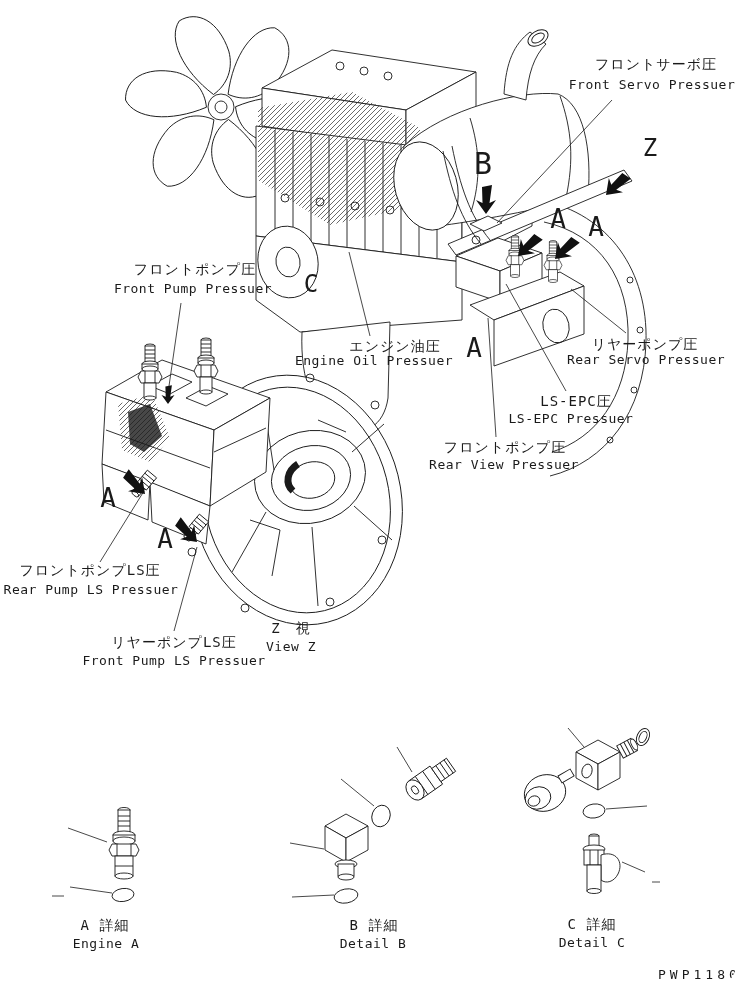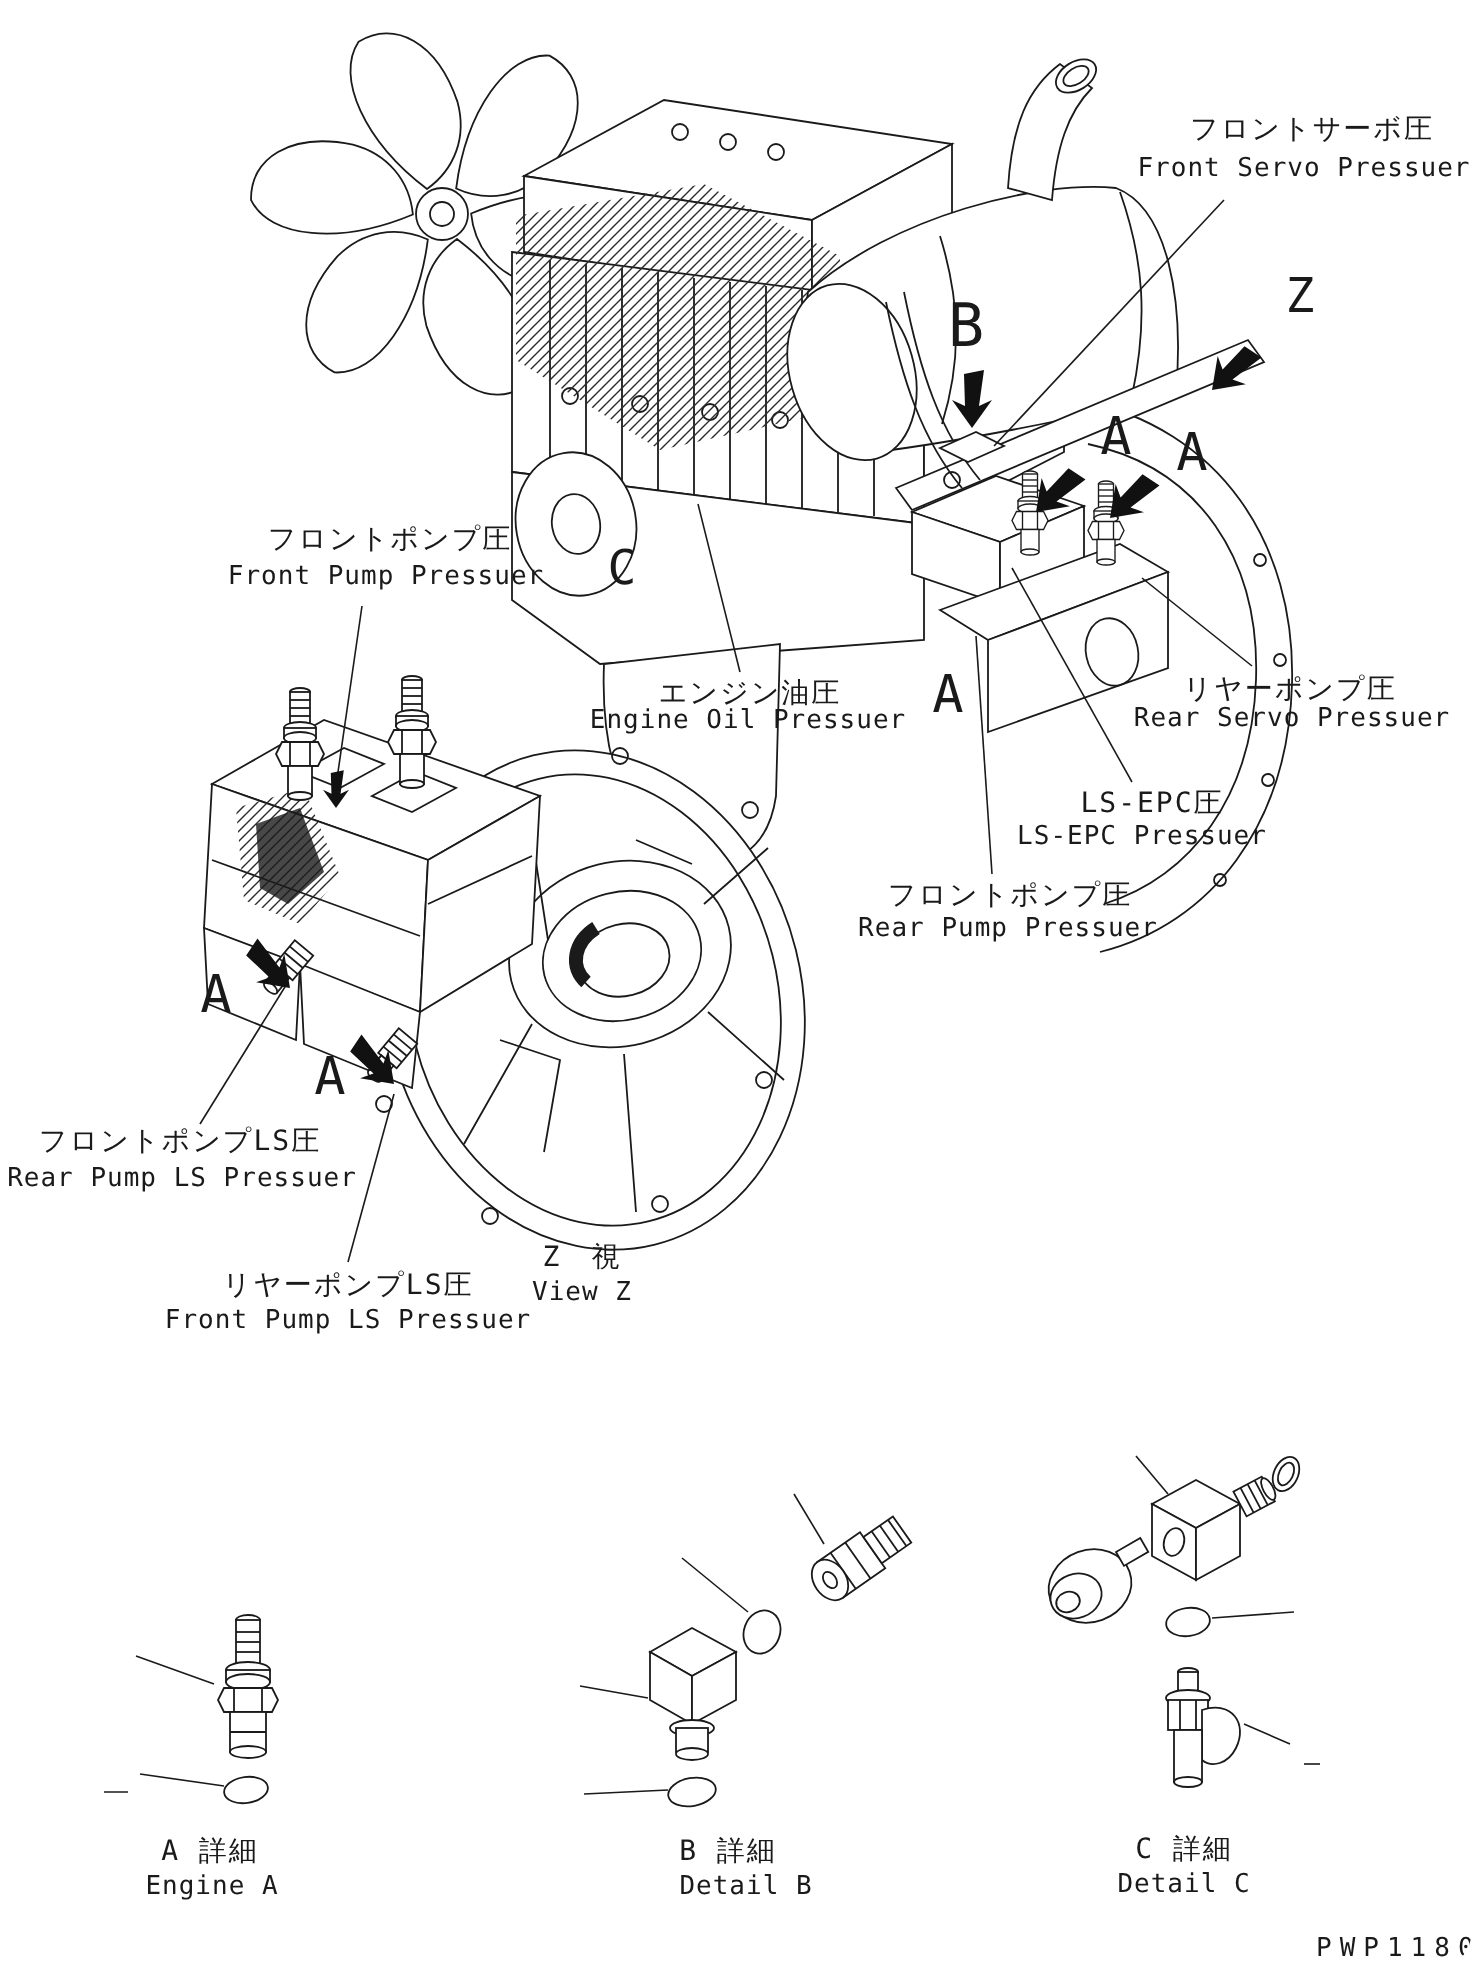--- a/index.html
+++ b/index.html
@@ -286,50 +286,50 @@
 <div class="viewletter vl-z" style="left:650px;top:134px">Z</div>
 <div class="viewletter vl-b" style="left:483px;top:146px">B</div>
 <div class="viewletter" style="left:558px;top:204px">A</div>
 <div class="viewletter" style="left:596px;top:212px">A</div>
 
 <div class="lbl jp" style="left:195px;top:261px">フロントポンプ圧</div>
 <div class="lbl en" style="left:193px;top:281px">Front Pump Pressuer</div>
 
 <div class="viewletter vl-c" style="left:311px;top:270px">C</div>
 
-<div class="lbl jp" style="left:375px;top:338px">エンジン油圧</div>
+<div class="lbl jp" style="left:395px;top:338px">エンジン油圧</div>
 <div class="lbl en" style="left:374px;top:353px">Engine Oil Pressuer</div>
 
 <div class="viewletter" style="left:474px;top:333px">A</div>
 
 <div class="lbl jp" style="left:645px;top:336px">リヤーポンプ圧</div>
 <div class="lbl en" style="left:646px;top:352px">Rear Servo Pressuer</div>
 
 <div class="lbl jp" style="left:576px;top:393px">LS-EPC圧</div>
 <div class="lbl en" style="left:571px;top:411px">LS-EPC Pressuer</div>
 
 <div class="lbl jp" style="left:505px;top:439px">フロントポンプ圧</div>
-<div class="lbl en" style="left:504px;top:457px">Rear Pump Pressuer</div>
+<div class="lbl en" style="left:504px;top:457px">Rear View Pressuer</div>
 
 <div class="viewletter" style="left:108px;top:483px">A</div>
 <div class="viewletter" style="left:165px;top:524px">A</div>
 
 <div class="lbl jp" style="left:90px;top:562px">フロントポンプLS圧</div>
 <div class="lbl en" style="left:91px;top:582px">Rear Pump LS Pressuer</div>
 
 <div class="lbl jp" style="left:174px;top:634px">リヤーポンプLS圧</div>
 <div class="lbl en" style="left:174px;top:653px">Front Pump LS Pressuer</div>
 
 <div class="lbl jp" style="left:291px;top:620px">Z　視</div>
 <div class="lbl en" style="left:291px;top:639px">View Z</div>
 
 <div class="lbl jp" style="left:105px;top:917px">A 詳細</div>
 <div class="lbl en" style="left:106px;top:936px">Engine A</div>
 
-<div class="lbl jp" style="left:364px;top:917px">B 詳細</div>
+<div class="lbl jp" style="left:374px;top:917px">B 詳細</div>
 <div class="lbl en" style="left:373px;top:936px">Detail B</div>
 
 <div class="lbl jp" style="left:592px;top:916px">C 詳細</div>
 <div class="lbl en" style="left:592px;top:935px">Detail C</div>
 
 <div class="docnum" style="left:658px;top:967px">PWP1180</div>
 
 </div>
 
 </body></html>

